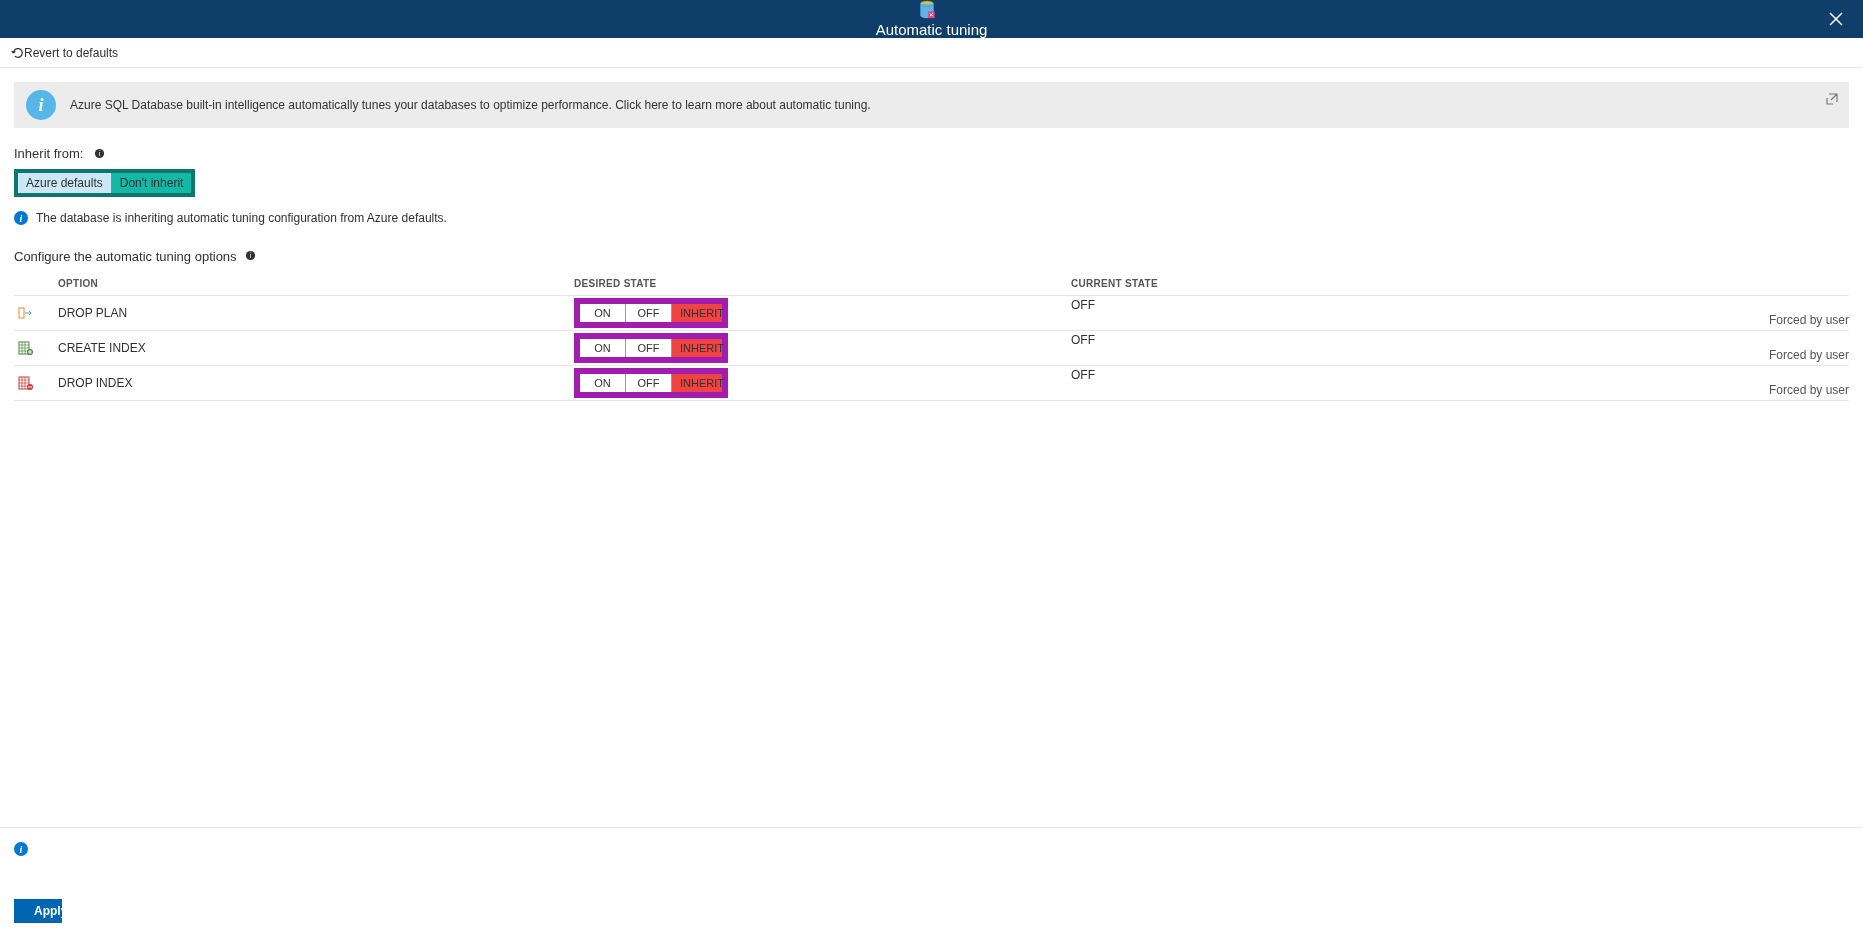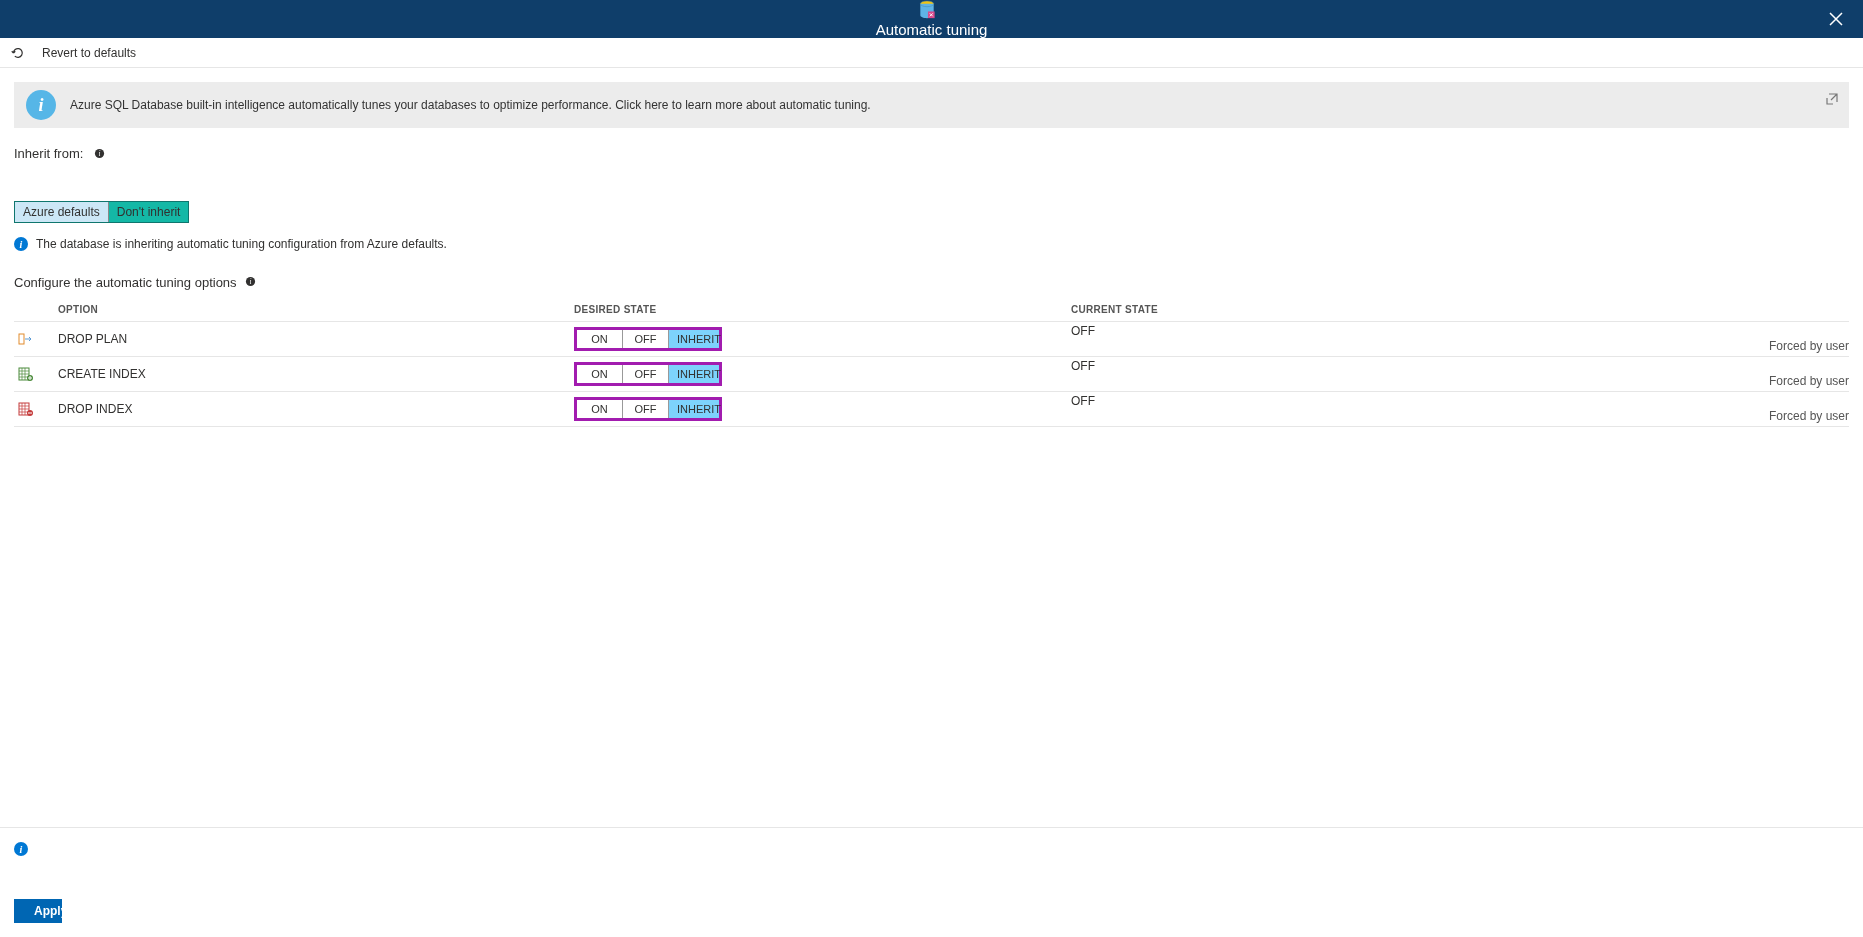--- a/index.html
+++ b/index.html
@@ -21,21 +21,21 @@
   position: absolute; right: 8px; top: 0; height: 38px; width: 38px;
   display: flex; align-items: center; justify-content: center;
   font-size: 18px; color: #fff; cursor: pointer;
 }
 
 .toolbar {
   height: 30px; border-bottom: 1px solid #e6e6e6;
   display: flex; align-items: center; padding: 0 10px;
 }
 .toolbar .revert {
-  display: flex; align-items: center; gap: 18px; font-size: 12px; cursor: pointer;
+  display: flex; align-items: center; gap: 0; font-size: 12px; cursor: pointer;
 }
 .toolbar .revert svg { width: 14px; height: 14px; }
 
 .content { padding: 14px; padding-bottom: 0; height: calc(100vh - 38px - 30px - 110px); overflow: auto; }
 
 .info-banner {
   background: #ececec;
   display: flex; align-items: center; gap: 14px;
   padding: 8px 12px; margin-bottom: 18px; position: relative;
 }
@@ -45,21 +45,21 @@
   font-family: Georgia, serif; font-style: italic; font-size: 18px; font-weight: bold;
 }
 .info-banner .text { font-size: 12px; color: #333; }
 .info-banner .popout { position: absolute; right: 10px; top: 10px; width: 14px; height: 14px; color: #777; cursor: pointer;}
 
 .label-row { display: flex; align-items: center; gap: 10px; font-size: 13px; margin-bottom: 8px; }
 .label-row .info-dot { width: 12px; height: 12px; display: inline-flex; align-items: center; justify-content: center;}
 .info-dot svg { width: 11px; height: 11px; }
 
 .segmented {
-  display: inline-flex; border: 1px solid #0f766e; margin-bottom: 14px; margin-top: 32px;
+  display: inline-flex; border: 4px solid #0f766e; margin-bottom: 14px;
 }
 .segmented .seg {
   padding: 3px 8px; font-size: 12px; background: #14b8a6; cursor: pointer;
   border-right: 1px solid #888;
 }
 .segmented .seg:last-child { border-right: none; }
 .segmented .seg.selected { background: #cce7f6; }
 
 .inline-info {
   display: flex; align-items: center; gap: 8px; font-size: 12px; margin-bottom: 24px;
@@ -83,27 +83,27 @@
   border-bottom: 1px solid #e6e6e6; padding: 6px 0;
 }
 .thead .c1 { grid-column: 2; }
 .trow {
   border-bottom: 1px solid #e6e6e6; min-height: 30px; padding: 2px 0;
 }
 .trow .c0 { padding-left: 4px; display:flex; align-items:center; }
 .trow .c0 svg { width: 16px; height: 16px; }
 .trow .c1 { font-size: 12px; color: #323130; }
 .trow .c2 { display: flex; }
-.state-toggle { display: inline-flex; border: 3px solid #a21caf; }
+.state-toggle { display: inline-flex; border: 6px solid #a21caf; }
 .state-toggle .opt {
   width: 46px; text-align: center; font-size: 11px; padding: 3px 0;
   border-right: 1px solid #999; background: #fff; cursor: pointer;
 }
 .state-toggle .opt.inherit { width: 50px; border-right: none; }
-.state-toggle .opt.selected { background: #7dd3fc; padding-left: 8px; }
+.state-toggle .opt.selected { background: #ef4444; padding-left: 8px; }
 .trow .c3 { font-size: 12px; line-height: 1.25; }
 .trow .c3 .sub { color: #555; text-align: right; }
 
 .footer {
   border-top: 1px solid #e6e6e6; padding: 14px; position: fixed; bottom: 0; left: 0; right: 0; background: #fff;
   height: 110px; display: flex; flex-direction: column; justify-content: space-between;
 }
 .footer .note { display: flex; align-items: center; gap: 8px; font-size: 12px; }
 .footer .note a { color: #0066cc; text-decoration: none; cursor: pointer;}
 .apply-btn {

